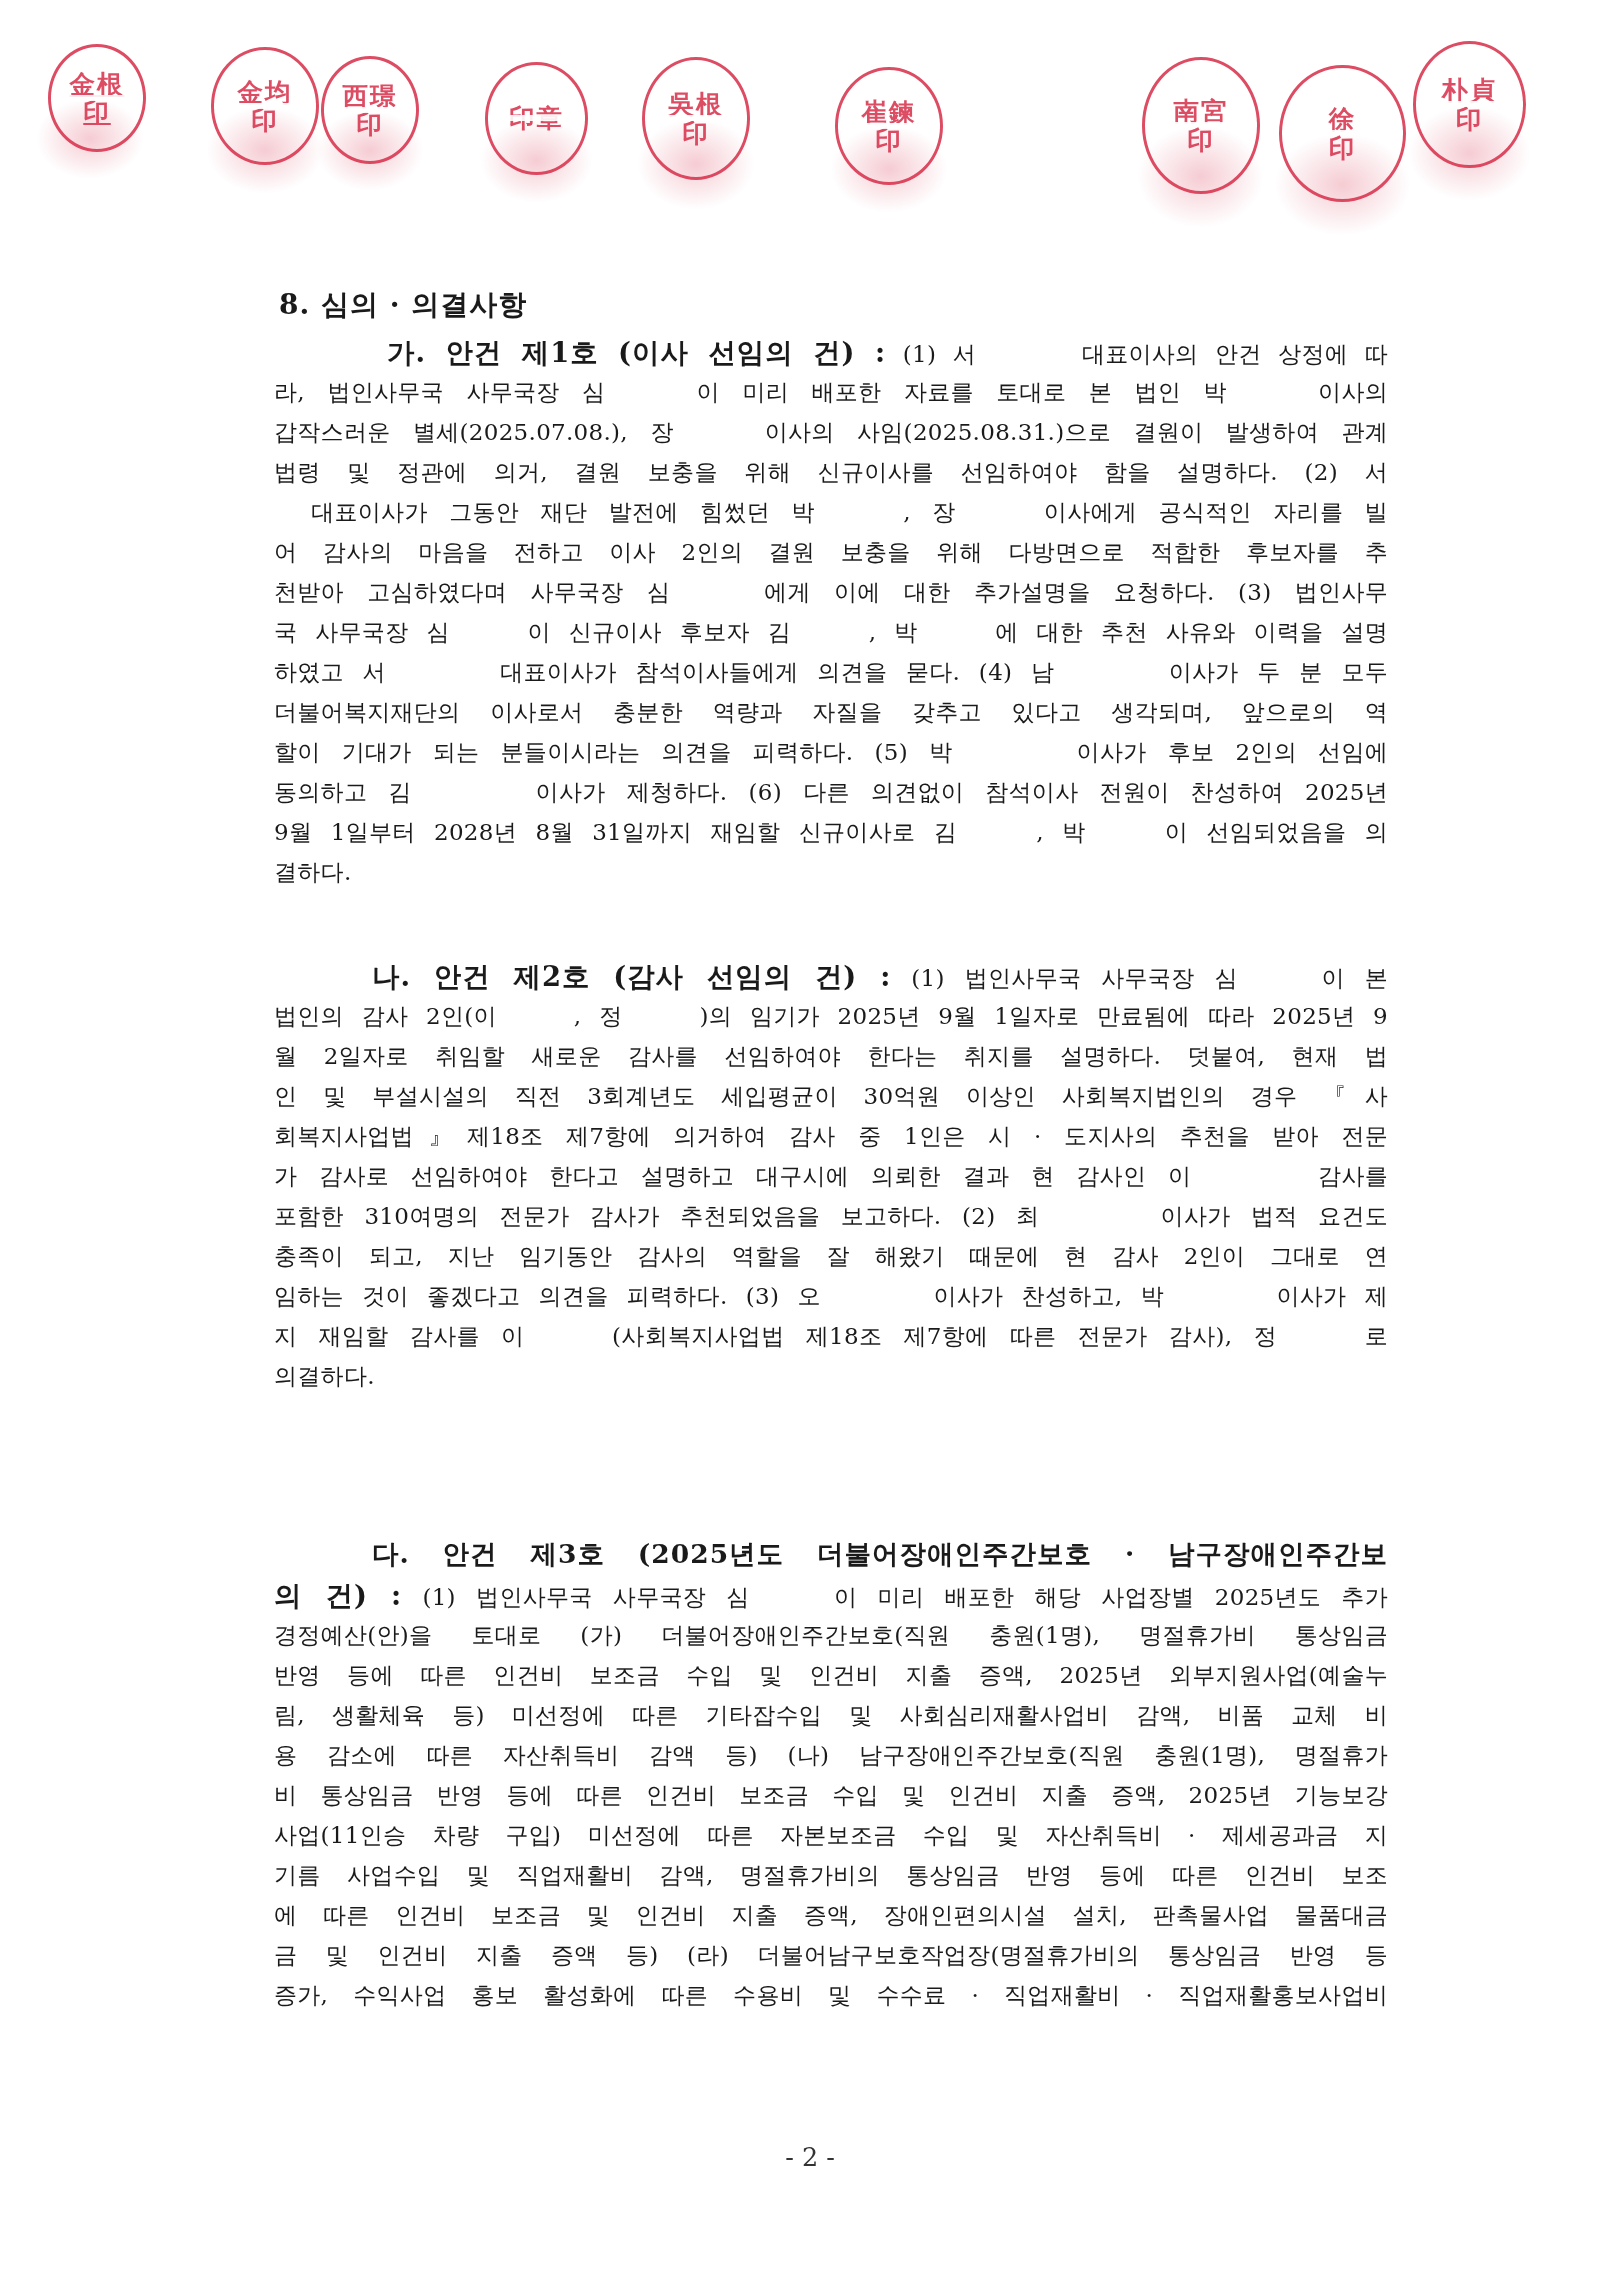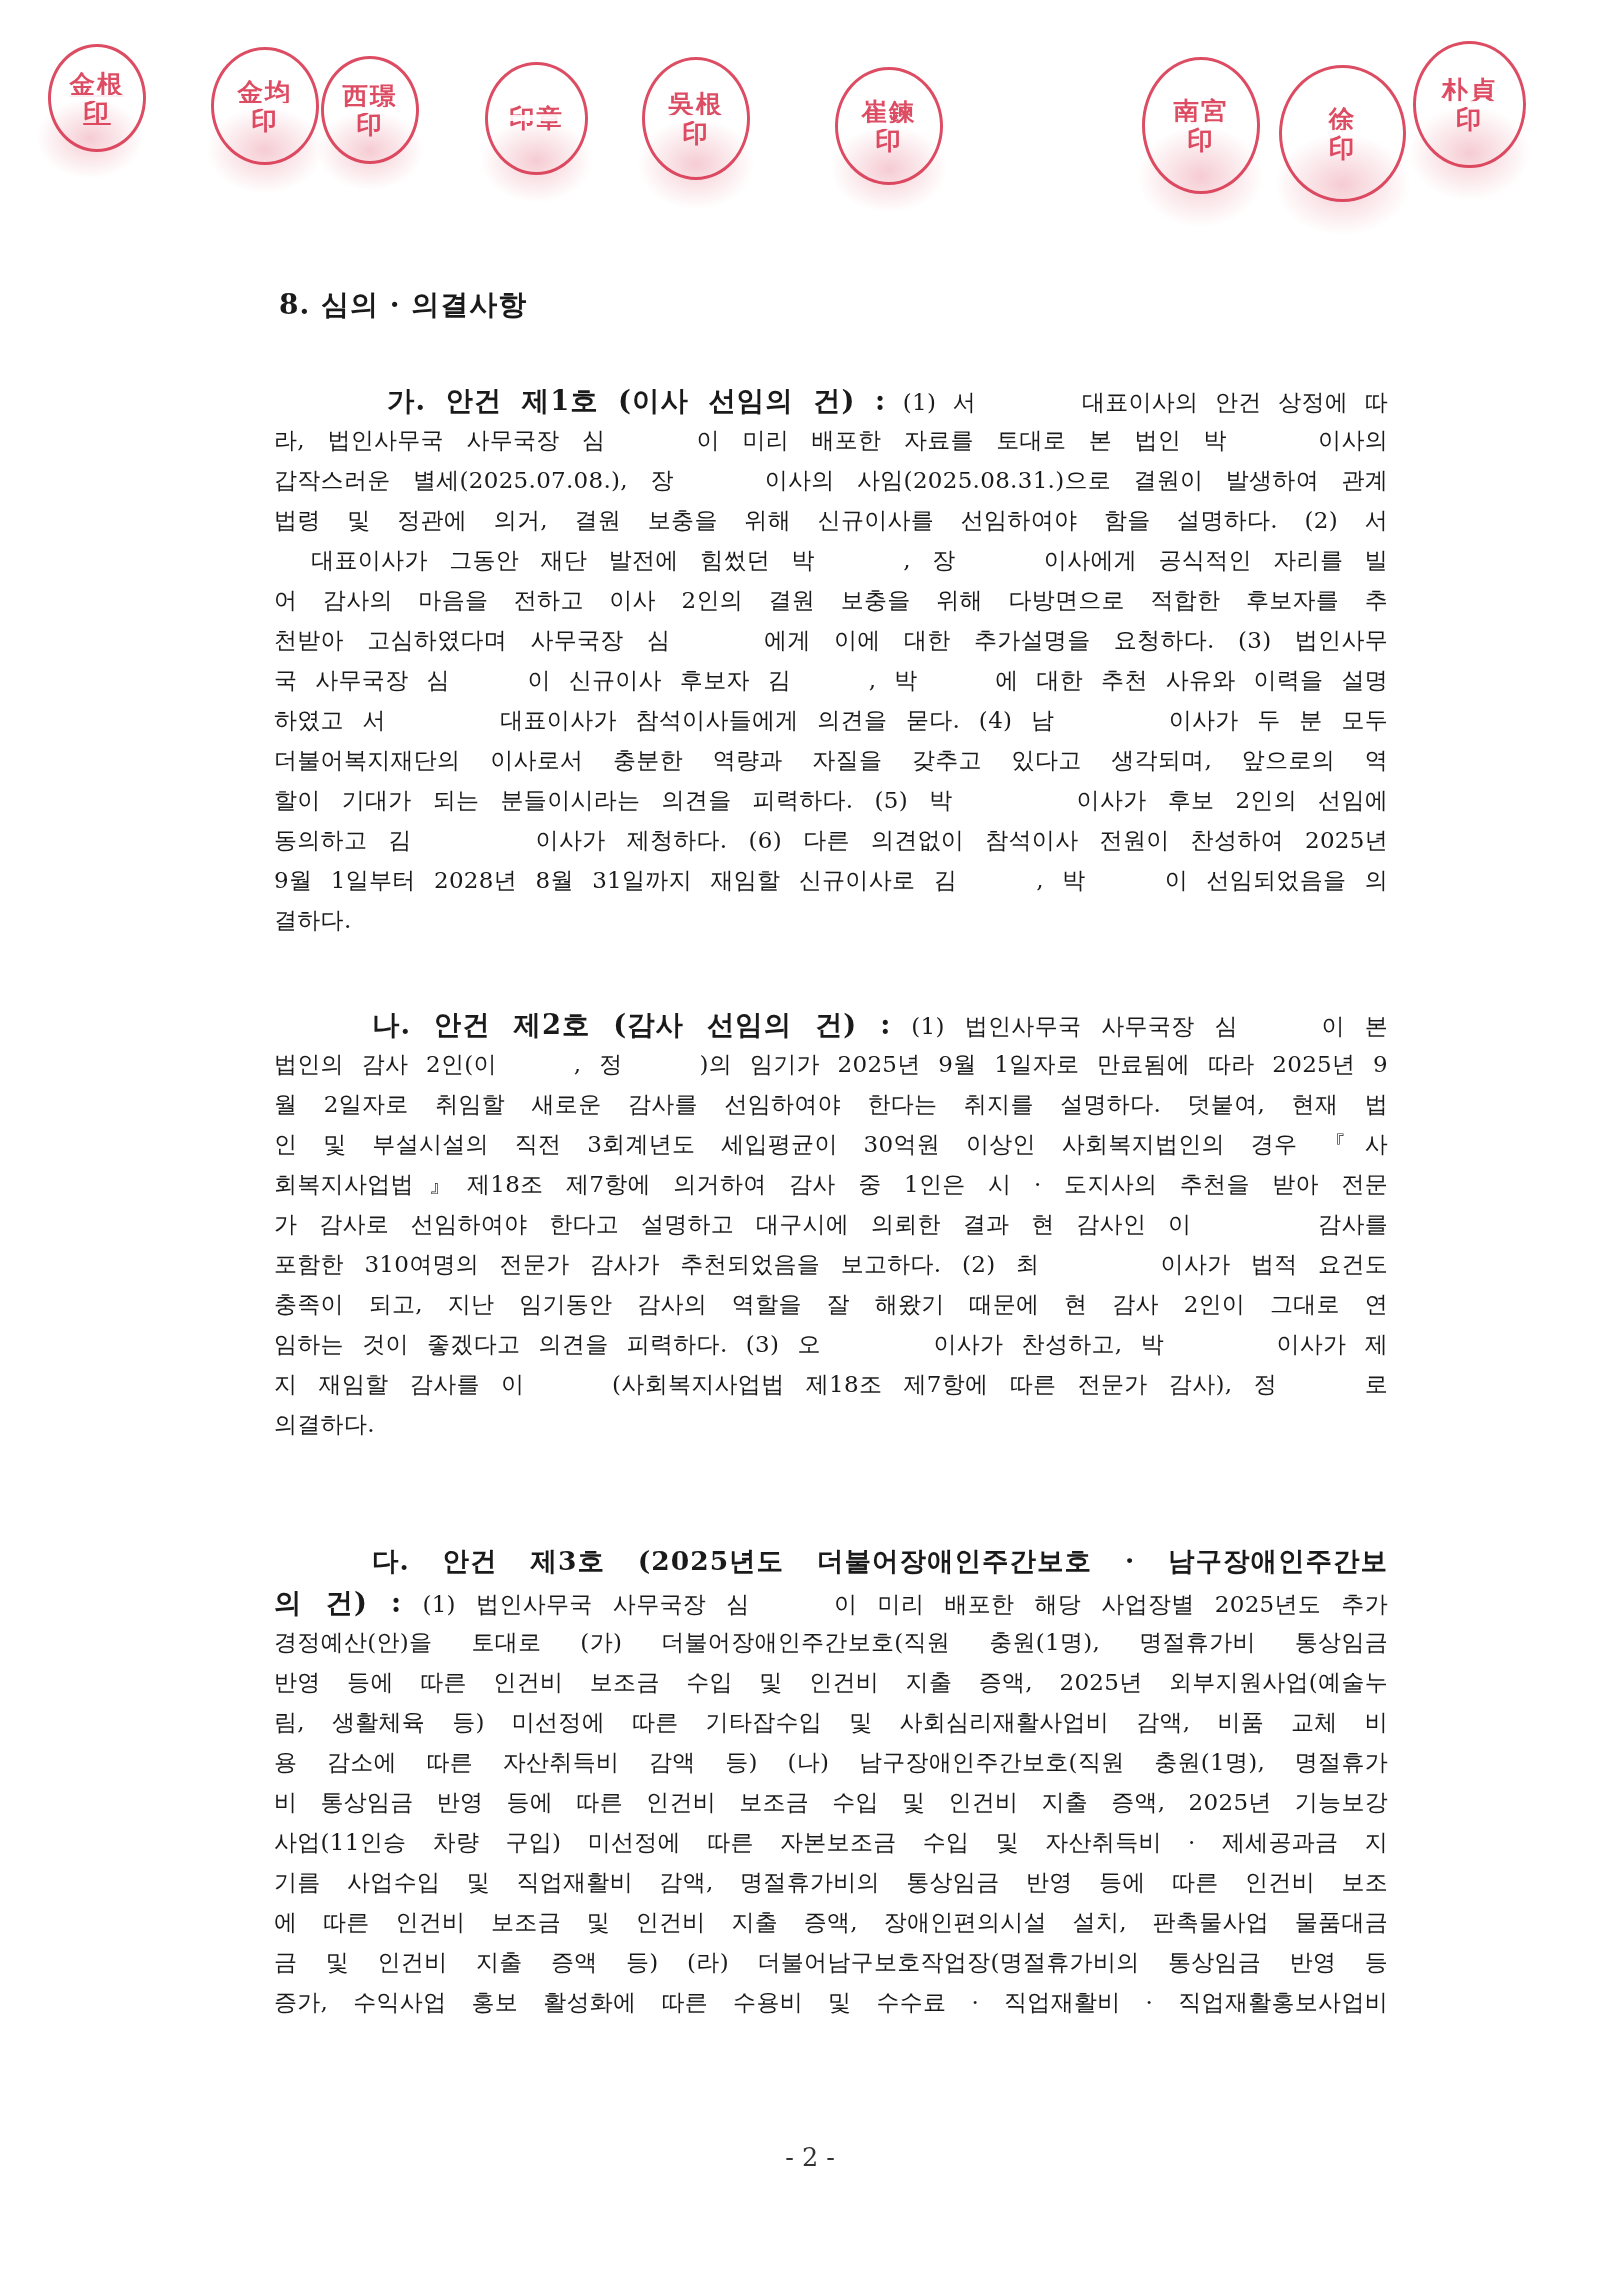--- a/index.html
+++ b/index.html
@@ -6,21 +6,21 @@
   body{width:1620px;height:2292px;position:relative;overflow:hidden;
        font-family:"DejaVu Serif","Liberation Serif",serif;color:#1a1a1a;}
   .stamp{position:absolute;border:3.9px solid #d8344e;border-radius:50%;
          color:#d8344e;display:flex;align-items:center;justify-content:center;
          font-family:"DejaVu Sans",sans-serif;font-weight:bold;font-size:25.5px;
          letter-spacing:2px;opacity:0.88;box-sizing:border-box;overflow:hidden;
          text-align:center;line-height:1.1;}
   .stamp::after{content:"";position:absolute;left:0;right:0;top:47%;height:5.9px;background:#fff;opacity:.9;}
   .smear{position:absolute;background:radial-gradient(ellipse at center, rgba(216,52,78,0.25), rgba(216,52,78,0) 70%);border-radius:50%;}
   .h8{position:absolute;left:279px;top:286px;font-size:28px;font-weight:bold;letter-spacing:1px;}
-  .sec{position:absolute;left:274px;width:1114px;margin-top:48px;}
+  .sec{position:absolute;left:274px;width:1114px;}
   .line{height:40px;line-height:40px;font-size:23px;white-space:nowrap;
         text-align:justify;text-align-last:justify;letter-spacing:0.3px;}
   .line.last{text-align-last:left;}
   .title{font-weight:bold;font-size:27.4px;letter-spacing:1px;}
   .pagenum{position:absolute;left:0;width:1620px;top:2142px;text-align:center;font-size:25.5px;color:#333;}
 </style>
 </head>
 <body>
 
 <div id="stamps">
@@ -84,21 +84,21 @@
   <div class="line">인 및 부설시설의 직전 3회계년도 세입평균이 30억원 이상인 사회복지법인의 경우 『사</div>
   <div class="line">회복지사업법』제18조 제7항에 의거하여 감사 중 1인은 시 · 도지사의 추천을 받아 전문</div>
   <div class="line">가 감사로 선임하여야 한다고 설명하고 대구시에 의뢰한 결과 현 감사인 이　　　감사를</div>
   <div class="line">포함한 310여명의 전문가 감사가 추천되었음을 보고하다. (2) 최　　　이사가 법적 요건도</div>
   <div class="line">충족이 되고, 지난 임기동안 감사의 역할을 잘 해왔기 때문에 현 감사 2인이 그대로 연</div>
   <div class="line">임하는 것이 좋겠다고 의견을 피력하다. (3) 오　　　이사가 찬성하고, 박　　　이사가 제</div>
   <div class="line">지 재임할 감사를 이　　(사회복지사업법 제18조 제7항에 따른 전문가 감사), 정　　로</div>
   <div class="line last">의결하다.</div>
 </div>
 
-<div class="sec" style="top:1491px">
+<div class="sec" style="top:1532px">
   <div class="line title" style="padding-left:98px;height:43px;line-height:43px;font-size:26.5px;">다. 안건 제3호 (2025년도 더불어장애인주간보호 · 남구장애인주간보</div>
   <div class="line">
     <span class="title">의 건) :</span>
     <span>(1) 법인사무국 사무국장 심　　이 미리 배포한 해당 사업장별 2025년도 추가</span>
   </div>
   <div class="line">경정예산(안)을 토대로 (가) 더불어장애인주간보호(직원 충원(1명), 명절휴가비 통상임금</div>
   <div class="line">반영 등에 따른 인건비 보조금 수입 및 인건비 지출 증액, 2025년 외부지원사업(예술누</div>
   <div class="line">림, 생활체육 등) 미선정에 따른 기타잡수입 및 사회심리재활사업비 감액, 비품 교체 비</div>
   <div class="line">용 감소에 따른 자산취득비 감액 등) (나) 남구장애인주간보호(직원 충원(1명), 명절휴가</div>
   <div class="line">비 통상임금 반영 등에 따른 인건비 보조금 수입 및 인건비 지출 증액, 2025년 기능보강</div>

